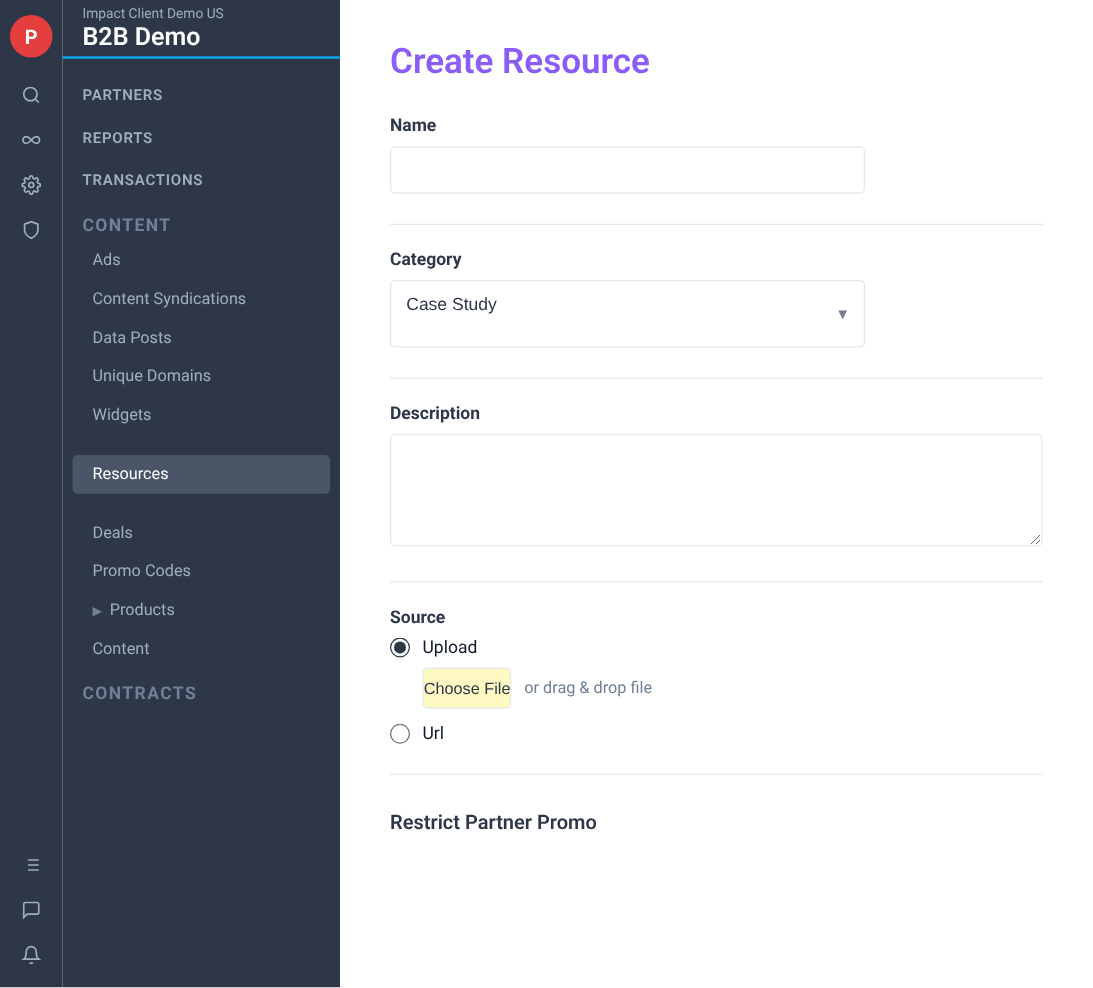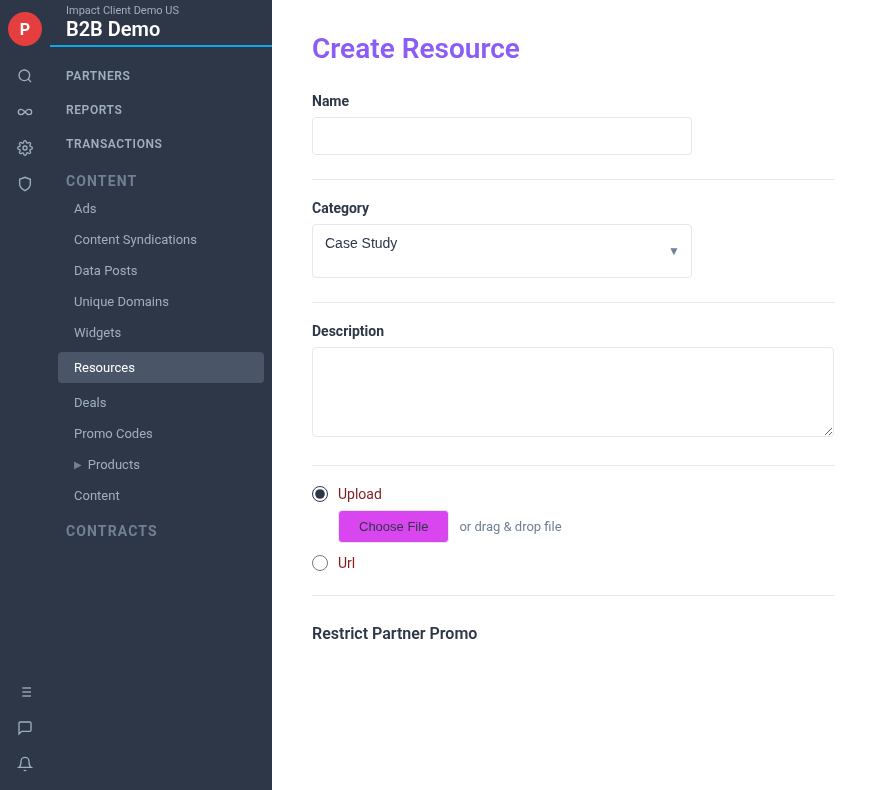--- a/index.html
+++ b/index.html
@@ -97,21 +97,21 @@
       color: #a0aec0;
       cursor: pointer;
       display: flex;
       align-items: center;
       gap: 6px;
     }
     .nav-sub-item.active {
       background: #4a5568;
       color: #fff;
       border-radius: 4px;
-      margin: 4px 8px;
+      margin: 16px 8px;
       padding: 8px 16px;
     }
     .nav-sub-item .chevron {
       font-size: 10px;
       color: #718096;
     }
 
     
     .main-content {
       flex: 1;
@@ -186,25 +186,25 @@
       font-size: 14px;
       color: #2d3748;
       resize: vertical;
       outline: none;
     }
 
     
     .radio-group { display: flex; flex-direction: column; gap: 12px; }
     .radio-item { display: flex; align-items: center; gap: 10px; }
     .radio-item input[type="radio"] { accent-color: #2d3748; width: 16px; height: 16px; cursor: pointer; }
-    .radio-label { font-size: 14px; color: #7f1d1d; }
+    .radio-label { font-size: 14px; color: #0f172a; }
     .upload-row { display: flex; align-items: center; gap: 10px; margin-top: 8px; margin-left: 26px; }
     .choose-file-btn {
-      padding: 8px 20px;
-      background: #d946ef;
+      padding: 8px 0;
+      background: #fef9c3;
       border: 1px solid #e2e8f0;
       border-radius: 4px;
       font-size: 13px;
       color: #2d3748;
       cursor: pointer;
     }
     .drag-drop-text { font-size: 13px; color: #718096; }
 
     
     .restrict-section { margin-top: 28px; }
@@ -321,20 +321,21 @@
   <hr class="form-divider">
 
   <div class="form-section">
     <label class="form-label">Description</label>
     <textarea class="form-textarea" style=""></textarea>
   </div>
 
   <hr class="form-divider">
 
   <div class="form-section">
+    <label class="form-label">Source</label>
     <div class="radio-group">
       <div>
         <div class="radio-item">
           <input type="radio" name="source" id="upload" checked="" style="">
           <label class="radio-label" for="upload">Upload</label>
         </div>
         <div class="upload-row">
           <button class="choose-file-btn">Choose File</button>
           <span class="drag-drop-text">or drag &amp; drop file</span>
         </div>

